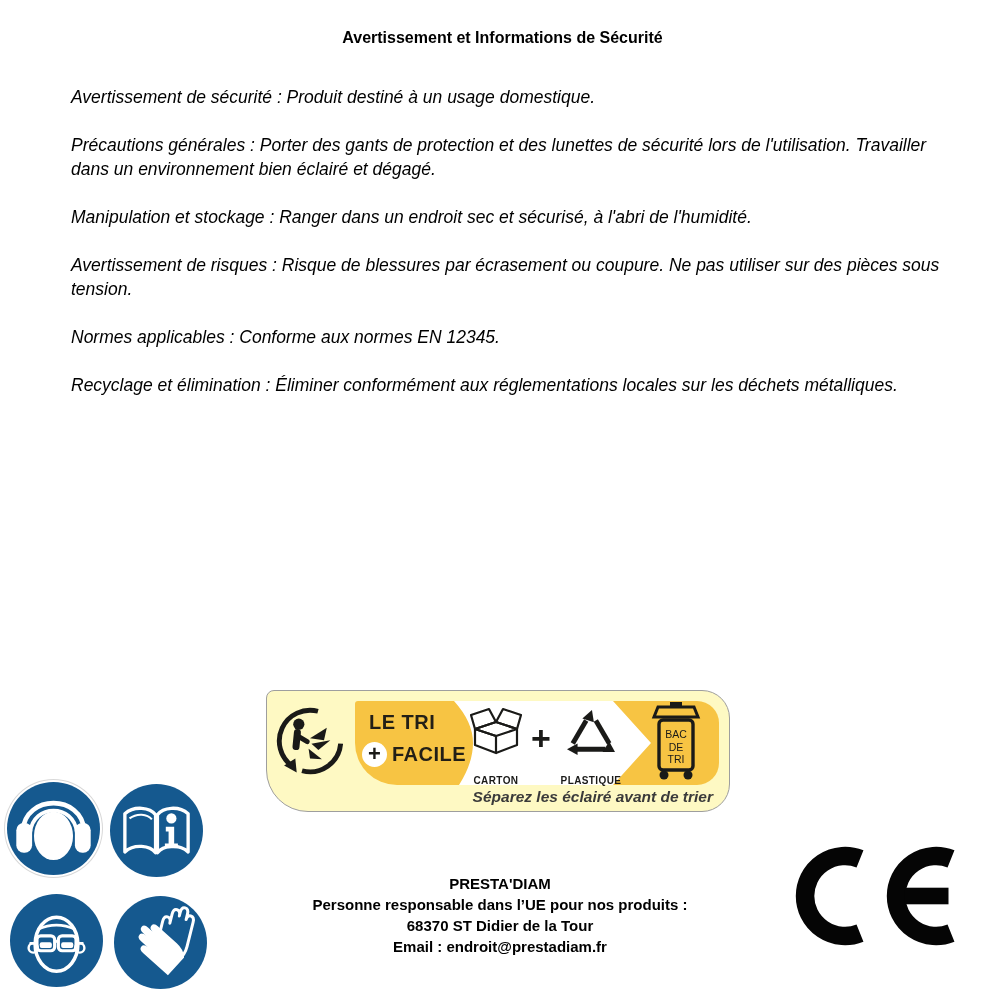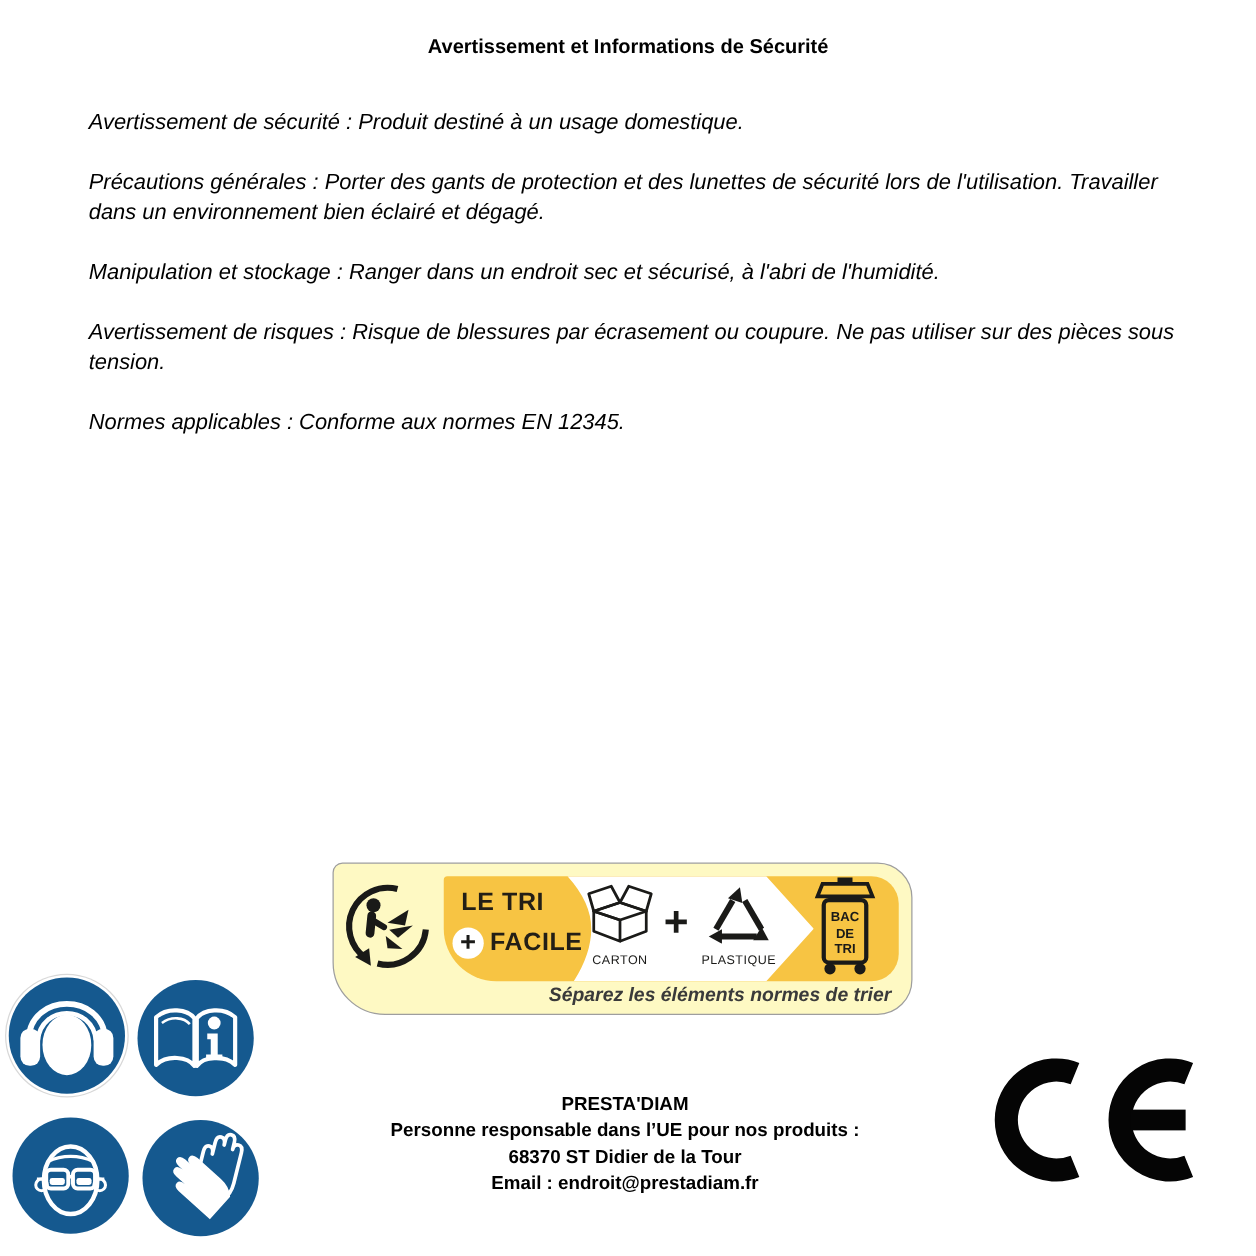--- a/index.html
+++ b/index.html
@@ -27,28 +27,28 @@
             border-radius:3px 22px 22px 42px; }
   .pennant { position:absolute; left:186px; top:10px; width:198px; height:84px; }
   .letri  { position:absolute; left:102px; top:20px; font-size:20px; line-height:22px; font-weight:800;
             letter-spacing:.5px; color:#231f16; }
   .facile-row { position:absolute; left:95px; top:51px; display:flex; align-items:center; }
   .plus-badge { width:25px; height:25px; border-radius:50%; background:#fff; color:#1a1a18;
                 font-size:22px; line-height:24px; font-weight:800; text-align:center; margin-right:5px; }
   .facile { font-size:20px; font-weight:800; letter-spacing:.5px; color:#231f16; }
   .mat { position:absolute; top:16px; text-align:center; }
   .mat svg { display:block; margin:0 auto; }
-  .mat-label { display:block; margin-top:8px; font-size:10px; font-weight:400; letter-spacing:.4px; color:#1a1a18; }
+  .mat-label { display:block; margin-top:20px; font-size:10px; font-weight:700; letter-spacing:.4px; color:#1a1a18; }
   .mat-carton { left:196px; width:66px; }
   .mat-plast  { left:288px; width:72px; }
   .mat-plus { position:absolute; left:258px; top:28px; width:32px; text-align:center;
               font-size:34px; font-weight:800; color:#1a1a18; }
   .bin { position:absolute; left:384px; top:10px; width:50px; height:80px; }
   .bin-text { position:absolute; left:384px; top:37px; width:50px; text-align:center;
-              font-size:10.5px; line-height:12.5px; font-weight:700; color:#1a1a18; }
+              font-size:10.5px; line-height:12.5px; font-weight:400; color:#1a1a18; }
   .slogan { position:absolute; left:140px; right:16px; top:97px; text-align:right;
             font-style:italic; font-weight:700; font-size:15.5px; color:#3a3a3a; }
 
   
   .address { position:absolute; left:250px; top:873px; width:500px; text-align:center;
              font-size:15px; line-height:21px; font-weight:700; }
 
   
   .ce { position:absolute; left:795px; top:846px; width:160px; height:100px; }
 </style>
@@ -57,20 +57,21 @@
 
 <div class="page">
 
   <div class="doc-title">Avertissement et Informations de Sécurité</div>
   <div class="doc-body">
     <p>Avertissement de sécurité : Produit destiné à un usage domestique.</p>
     <p>Précautions générales : Porter des gants de protection et des lunettes de sécurité lors de l'utilisation. Travailler dans un environnement bien éclairé et dégagé.</p>
     <p>Manipulation et stockage : Ranger dans un endroit sec et sécurisé, à l'abri de l'humidité.</p>
     <p>Avertissement de risques : Risque de blessures par écrasement ou coupure. Ne pas utiliser sur des pièces sous tension.</p>
     <p>Normes applicables : Conforme aux normes EN 12345.</p>
+    <p>Recyclage et élimination : Éliminer conformément aux réglementations locales sur les déchets métalliques.</p>
   </div>
 
   <div class="picto ring" style="left:7px; top:782px;">
     <svg viewBox="0 0 100 100">
       <path d="M 17,52 C 20,13 80,13 83,52" fill="none" stroke="#fff" stroke-width="5"></path>
       <path d="M 25,54 C 28,23 72,23 75,54" fill="none" stroke="#fff" stroke-width="4"></path>
       <ellipse cx="50" cy="58" rx="21" ry="26" fill="#fff"></ellipse>
       <rect x="10" y="44" width="17" height="32" rx="8" fill="#fff"></rect>
       <rect x="73" y="44" width="17" height="32" rx="8" fill="#fff"></rect>
     </svg>
@@ -171,21 +172,21 @@
       <rect x="8" y="19" width="34" height="50" rx="4" fill="none" stroke="#1a1a18" stroke-width="3.4"></rect>
       <circle cx="13" cy="74" r="4.5" fill="#1a1a18"></circle>
       <circle cx="37" cy="74" r="4.5" fill="#1a1a18"></circle>
     </svg>
     <div class="bin-text">
       <span>BAC</span><br>
       <span>DE</span><br>
       <span>TRI</span>
     </div>
 
-    <div class="slogan">Séparez les éléments normes de trier</div>
+    <div class="slogan">Séparez les éclairé avant de trier</div>
   </div>
 
   <div class="address">
     <div>PRESTA'DIAM</div>
     <div>Personne responsable dans l’UE pour nos produits :</div>
     <div>68370 ST Didier de la Tour</div>
     <div>Email : endroit@prestadiam.fr</div>
   </div>
 
   <svg class="ce" viewBox="0 0 160 100">

